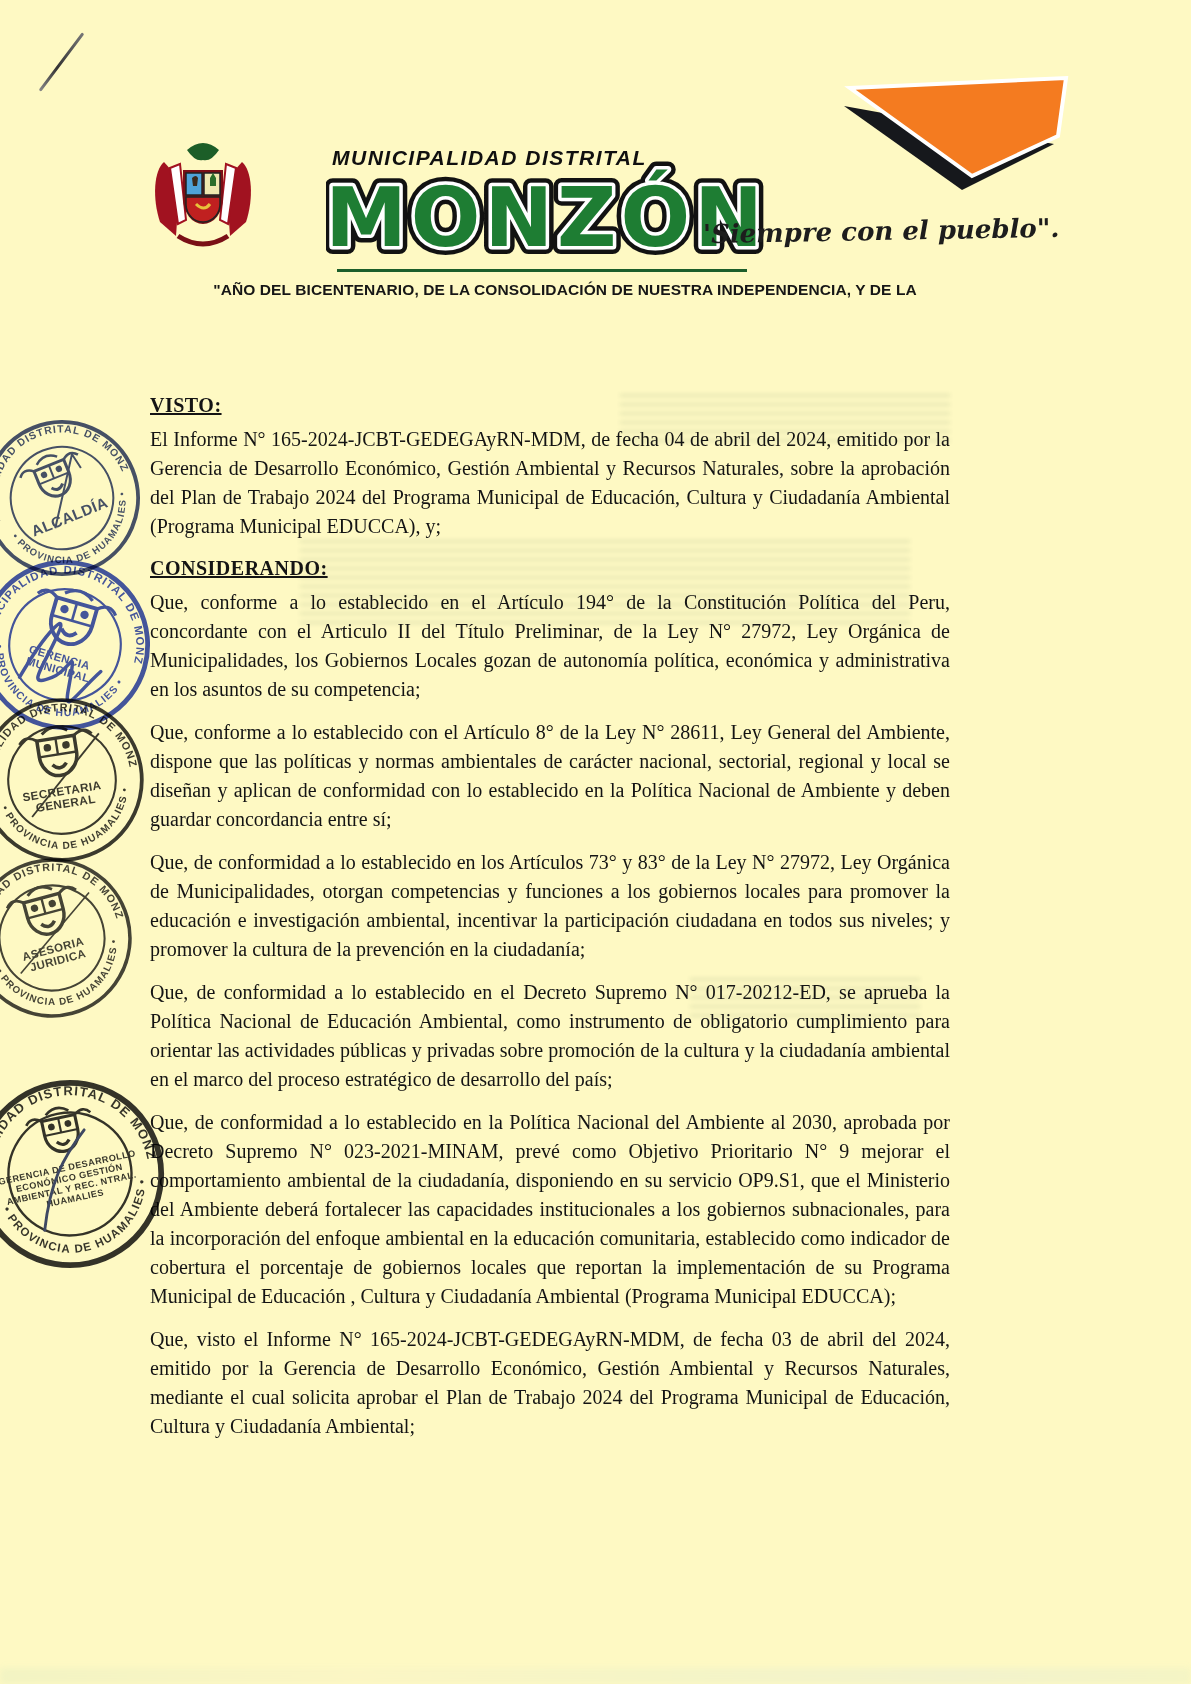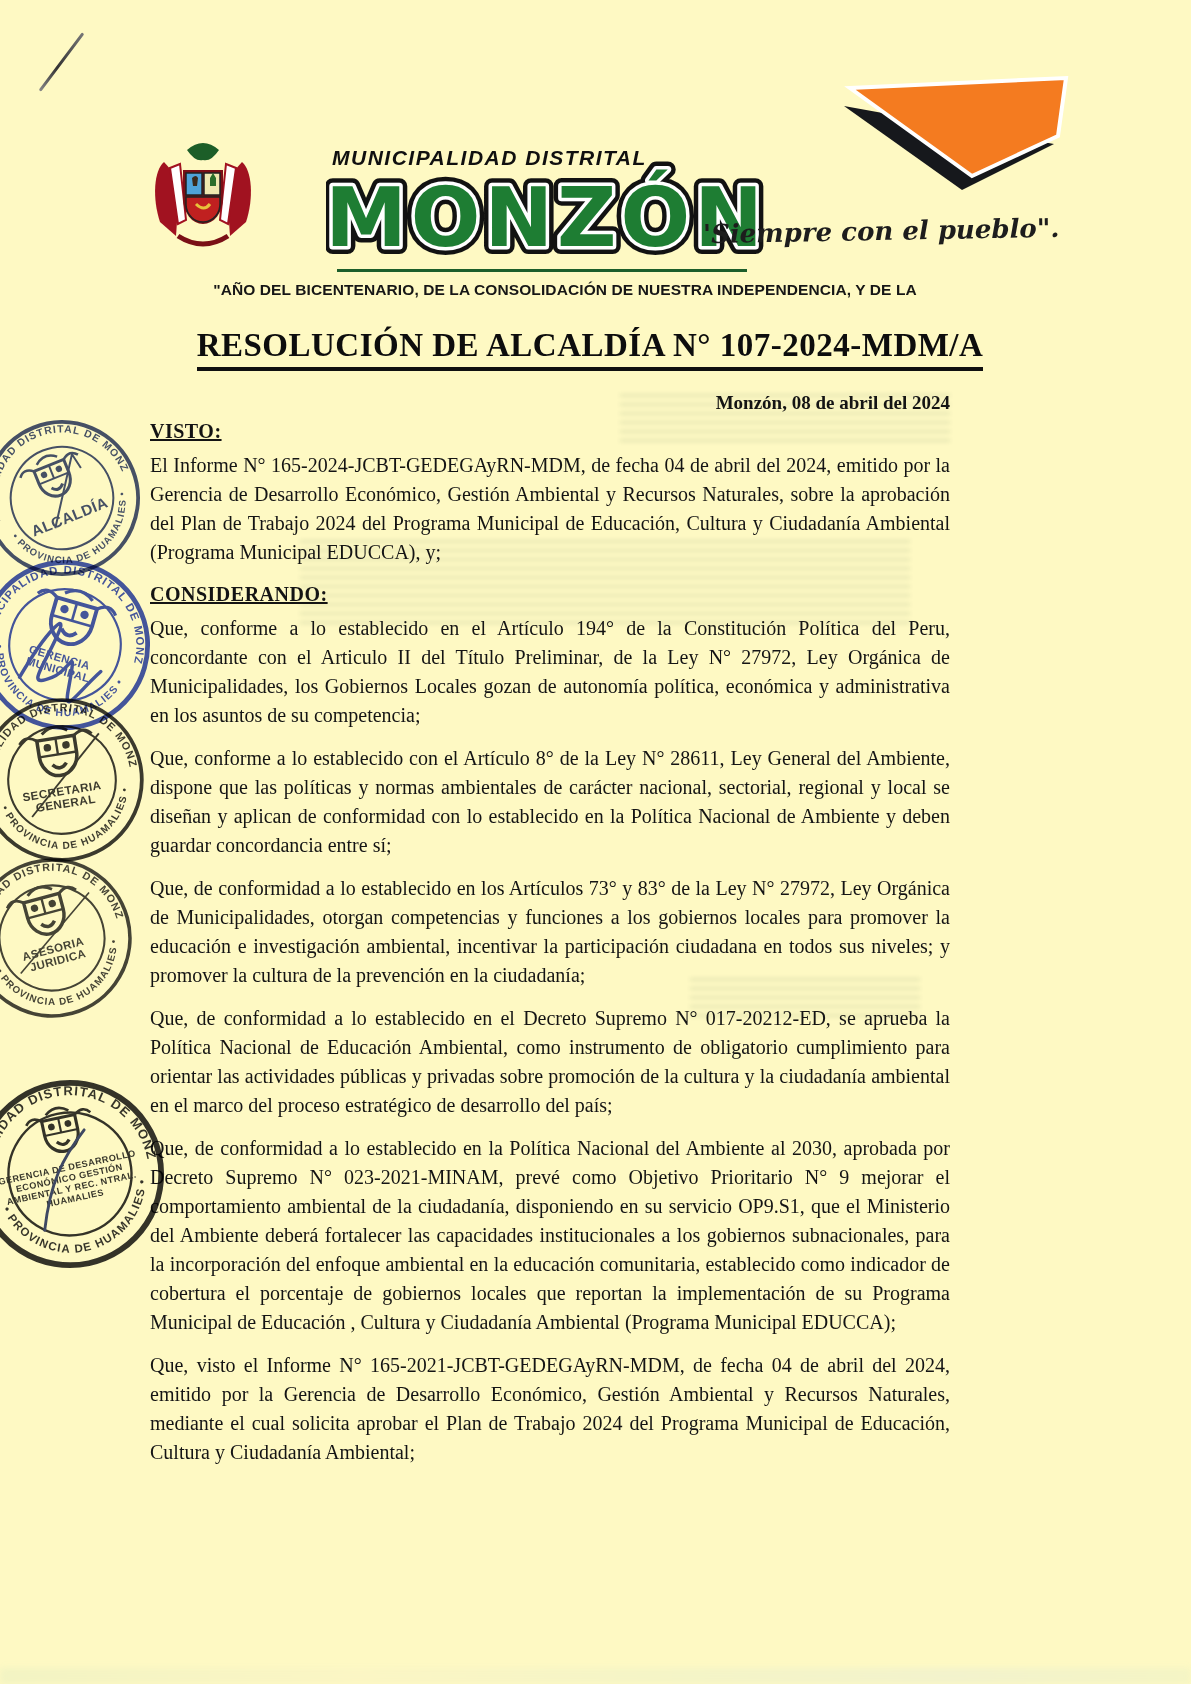--- a/index.html
+++ b/index.html
@@ -91,39 +91,35 @@
   <svg class="banner" width="240" height="160" viewBox="0 0 240 160">
     <polygon points="4,34 214,72 122,118" fill="#16181c"></polygon>
     <polygon points="10,16 226,6 218,64 132,104" fill="#f47b20" stroke="#fff" stroke-width="4"></polygon>
   </svg>
   <div class="slogan">'Siempre con el pueblo".</div>
 
   <div class="quote">
     <div>"AÑO DEL BICENTENARIO, DE LA CONSOLIDACIÓN DE NUESTRA INDEPENDENCIA, Y DE LA</div>
   </div>
 
-  <div class="title-wrap">
-    <span class="doc-title">RESOLUCIÓN DE ALCALDÍA N° 107-2024-MDM/A</span>
-  </div>
 
   <div class="ghost" style="left:620px;top:394px;width:330px;height:48px"></div>
   <div class="ghost" style="left:300px;top:540px;width:610px;height:90px"></div>
   <div class="ghost" style="left:690px;top:978px;width:230px;height:40px"></div>
 
   <div class="content">
-    <p class="dateline">Monzón, 08 de abril del 2024</p>
     <span class="heading">VISTO:</span>
     <p class="para">El Informe N° 165-2024-JCBT-GEDEGAyRN-MDM, de fecha 04 de abril del 2024, emitido por la Gerencia de Desarrollo Económico, Gestión Ambiental y Recursos Naturales, sobre la aprobación del Plan de Trabajo 2024 del Programa Municipal de Educación, Cultura y Ciudadanía Ambiental (Programa Municipal EDUCCA), y;</p>
     <span class="heading">CONSIDERANDO:</span>
     <p class="para">Que, conforme a lo establecido en el Artículo 194° de la Constitución Política del Peru, concordante con el Articulo II del Título Preliminar, de la Ley N° 27972, Ley Orgánica de Municipalidades, los Gobiernos Locales gozan de autonomía política, económica y administrativa en los asuntos de su competencia;</p>
     <p class="para">Que, conforme a lo establecido con el Artículo 8° de la Ley N° 28611, Ley General del Ambiente, dispone que las políticas y normas ambientales de carácter nacional, sectorial, regional y local se diseñan y aplican de conformidad con lo establecido en la Política Nacional de Ambiente y deben guardar concordancia entre sí;</p>
     <p class="para">Que, de conformidad a lo establecido en los Artículos 73° y 83° de la Ley N° 27972, Ley Orgánica de Municipalidades, otorgan competencias y funciones a los gobiernos locales para promover la educación e investigación ambiental, incentivar la participación ciudadana en todos sus niveles; y promover la cultura de la prevención en la ciudadanía;</p>
     <p class="para">Que, de conformidad a lo establecido en el Decreto Supremo N° 017-20212-ED, se aprueba la Política Nacional de Educación Ambiental, como instrumento de obligatorio cumplimiento para orientar las actividades públicas y privadas sobre promoción de la cultura y la ciudadanía ambiental en el marco del proceso estratégico de desarrollo del país;</p>
     <p class="para">Que, de conformidad a lo establecido en la Política Nacional del Ambiente al 2030, aprobada por Decreto Supremo N° 023-2021-MINAM, prevé como Objetivo Prioritario N° 9 mejorar el comportamiento ambiental de la ciudadanía, disponiendo en su servicio OP9.S1, que el Ministerio del Ambiente deberá fortalecer las capacidades institucionales a los gobiernos subnacionales, para la incorporación del enfoque ambiental en la educación comunitaria, establecido como indicador de cobertura el porcentaje de gobiernos locales que reportan la implementación de su Programa Municipal de Educación , Cultura y Ciudadanía Ambiental (Programa Municipal EDUCCA);</p>
-    <p class="para">Que, visto el Informe N° 165-2021-JCBT-GEDEGAyRN-MDM, de fecha 04 de abril del 2024, emitido por la Gerencia de Desarrollo Económico, Gestión Ambiental y Recursos Naturales, mediante el cual solicita aprobar el Plan de Trabajo 2024 del Programa Municipal de Educación, Cultura y Ciudadanía Ambiental;</p>
+    <p class="para">Que, visto el Informe N° 165-2024-JCBT-GEDEGAyRN-MDM, de fecha 03 de abril del 2024, emitido por la Gerencia de Desarrollo Económico, Gestión Ambiental y Recursos Naturales, mediante el cual solicita aprobar el Plan de Trabajo 2024 del Programa Municipal de Educación, Cultura y Ciudadanía Ambiental;</p>
   </div>
 
   <svg class="stamp" style="left:-18px;top:418px;transform:rotate(-22deg)" width="160" height="160" viewBox="0 0 200 200">
     <g color="#2c3a72">
       <circle cx="100" cy="100" r="95" fill="none" stroke="#2c3a72" stroke-width="5"></circle>
       <circle cx="100" cy="100" r="64" fill="none" stroke="#2c3a72" stroke-width="2.5"></circle>
       <path id="s1t" d="M 18,100 A 82,82 0 0 1 182,100" fill="none"></path>
       <path id="s1b" d="M 22,104 A 78,78 0 0 0 178,104" fill="none"></path>
       <text class="ring-text" font-size="13" fill="#2c3a72"><textPath href="#s1t" startOffset="50%" text-anchor="middle">MUNICIPALIDAD DISTRITAL DE MONZÓN</textPath></text>
       <text class="ring-text" font-size="12" fill="#2c3a72"><textPath href="#s1b" startOffset="50%" text-anchor="middle">• PROVINCIA DE HUAMALIES •</textPath></text>

